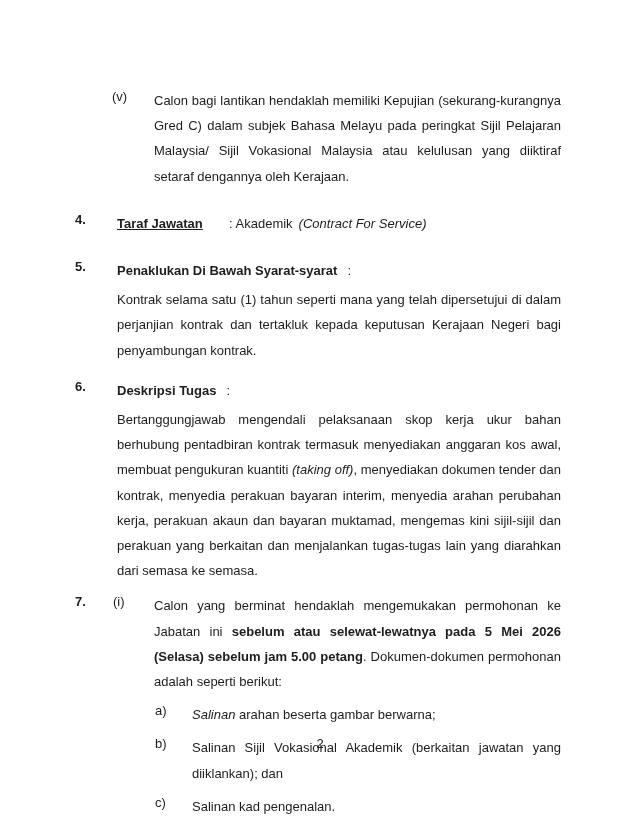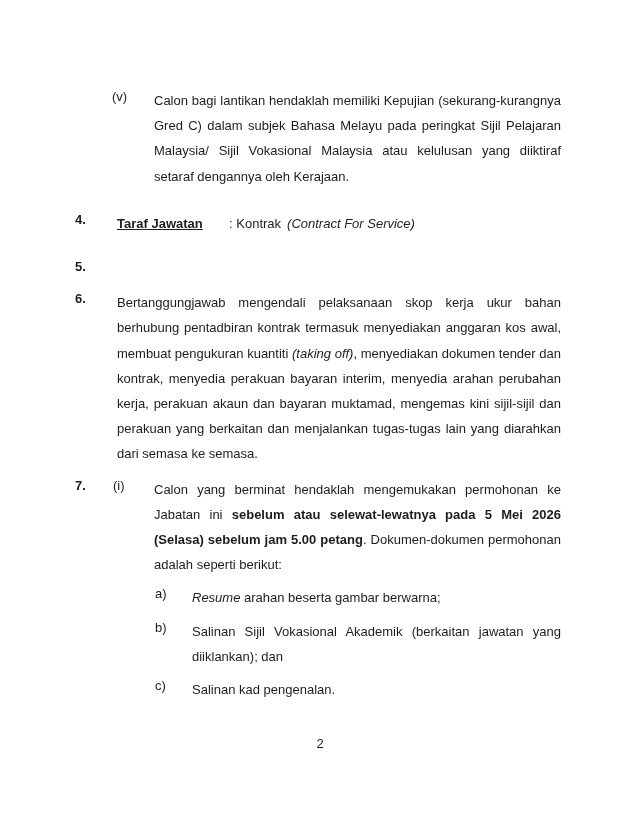--- a/index.html
+++ b/index.html
@@ -50,48 +50,51 @@
 
 <div class="page">
 
   <div class="row item-v">
     <span class="lbl">(v)</span>
     <p class="col just">Calon bagi lantikan hendaklah memiliki Kepujian (sekurang-kurangnya Gred C) dalam subjek Bahasa Melayu pada peringkat Sijil Pelajaran Malaysia/ Sijil Vokasional Malaysia atau kelulusan yang diiktiraf setaraf dengannya oleh Kerajaan.</p>
   </div>
 
   <div class="row sec4">
     <span class="num">4.</span>
-    <p class="col"><span class="head4">Taraf Jawatan</span><span>:</span> <span>Kontrak</span><span class="it val-note">(Contract For Service)</span></p>
+    <p class="col"><span class="head4">Taraf Jawatan</span><span>:</span> <span>Akademik</span><span class="it val-note">(Contract For Service)</span></p>
   </div>
 
   <div class="row sec5">
     <span class="num">5.</span>
     <div class="col">
+      <p><span class="bold">Penaklukan Di Bawah Syarat-syarat</span><span class="sep">:</span></p>
+      <p class="just">Kontrak selama satu (1) tahun seperti mana yang telah dipersetujui di dalam perjanjian kontrak dan tertakluk kepada keputusan Kerajaan Negeri bagi penyambungan kontrak.</p>
     </div>
   </div>
 
   <div class="row sec6">
     <span class="num">6.</span>
     <div class="col">
+      <p><span class="bold">Deskripsi Tugas</span><span class="sep">:</span></p>
       <p class="just"><span>Bertanggungjawab mengendali pelaksanaan skop kerja ukur bahan berhubung pentadbiran kontrak termasuk menyediakan anggaran kos awal, membuat pengukuran kuantiti </span><span class="it">(taking off)</span><span>, menyediakan dokumen tender dan kontrak, menyedia perakuan bayaran interim, menyedia arahan perubahan kerja, perakuan akaun dan bayaran muktamad, mengemas kini sijil-sijil dan perakuan yang berkaitan dan menjalankan tugas-tugas lain yang diarahkan dari semasa ke semasa.</span></p>
     </div>
   </div>
 
   <div class="row sec7">
     <span class="num">7.</span>
     <div class="col">
 
       <div class="row item-i">
         <span class="lbl">(i)</span>
         <div class="col">
           <p class="just"><span>Calon yang berminat hendaklah mengemukakan permohonan ke Jabatan ini </span><span class="bold">sebelum atau selewat-lewatnya pada 5 Mei 2026 (Selasa) sebelum jam 5.00 petang</span><span>. Dokumen-dokumen permohonan adalah seperti berikut:</span></p>
 
           <div class="row subitem">
             <span class="slbl">a)</span>
-            <p class="col just"><span class="it">Resume</span><span> arahan beserta gambar berwarna;</span></p>
+            <p class="col just"><span class="it">Salinan</span><span> arahan beserta gambar berwarna;</span></p>
           </div>
 
           <div class="row subitem">
             <span class="slbl">b)</span>
             <p class="col just">Salinan Sijil Vokasional Akademik (berkaitan jawatan yang diiklankan); dan</p>
           </div>
 
           <div class="row subitem">
             <span class="slbl">c)</span>
             <p class="col">Salinan kad pengenalan.</p>

